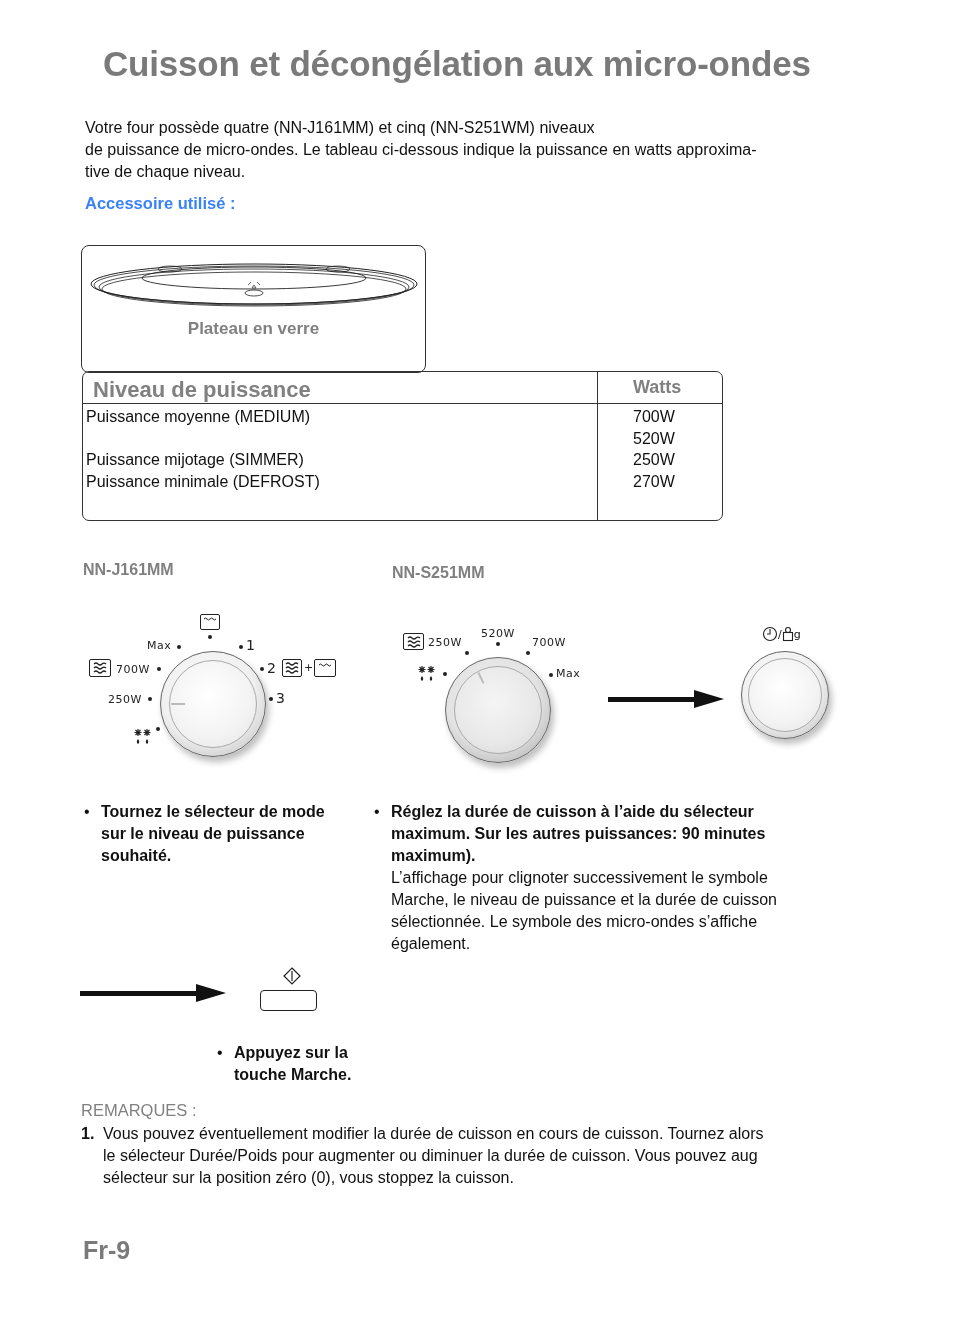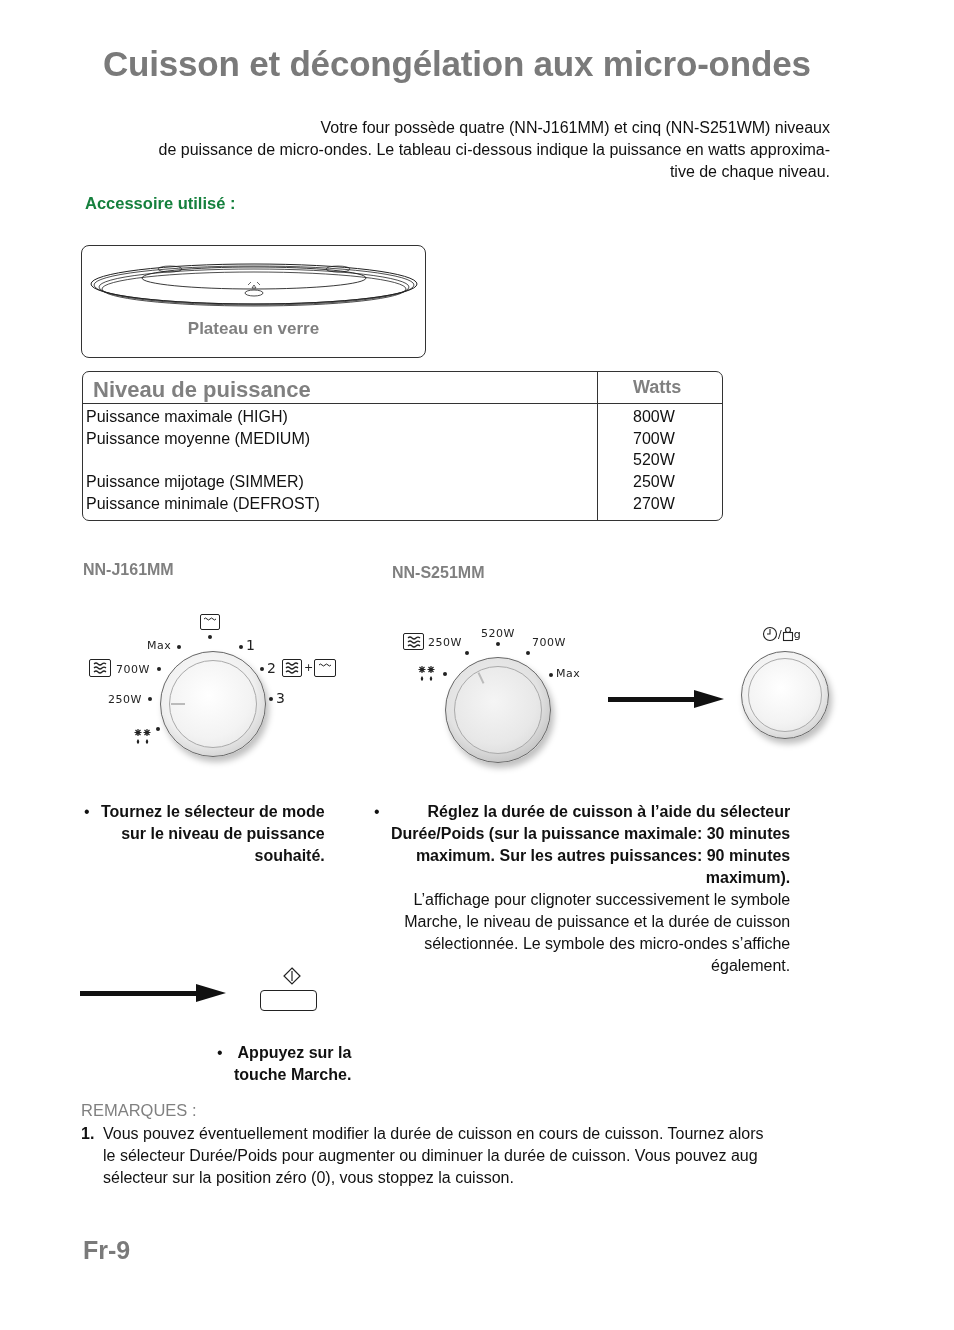--- a/index.html
+++ b/index.html
@@ -1,23 +1,23 @@
 <!DOCTYPE html>
 <html><head>
 <meta charset="utf-8">
 <style>
   html, body { margin: 0; padding: 0; background: #ffffff; }
   body { width: 954px; height: 1330px; position: relative; overflow: hidden;
          font-family: "Liberation Sans", sans-serif; color: #111; }
   .abs { position: absolute; }
   .title { left: 103px; top: 44px; font-size: 35px; font-weight: bold; color: #7a7a7a; letter-spacing: -0.2px; white-space: nowrap; }
   .intro { left: 85px; top: 117px; width: 745px; font-size: 16px; line-height: 22px; color: #111; }
-  .intro span { display: block; white-space: nowrap; text-align: right; }
-  .accessory-label { left: 85px; top: 194px; font-size: 16.5px; font-weight: bold; color: #15803d; }
-  .plate-box { left: 81px; top: 245px; width: 345px; height: 113px; border: 1px solid #333; border-radius: 8px; box-sizing: border-box; }
+  .intro span { display: block; white-space: nowrap; }
+  .accessory-label { left: 85px; top: 194px; font-size: 16.5px; font-weight: bold; color: #3b82f6; }
+  .plate-box { left: 81px; top: 245px; width: 345px; height: 128px; border: 1px solid #333; border-radius: 8px; box-sizing: border-box; }
   .plate-caption { position: absolute; left: 0; right: 0; top: 73px; text-align: center; font-size: 17px; font-weight: bold; color: #808080; }
   .plate-svg { position: absolute; left: 6px; top: 12px; }
 
   .power-table { left: 82px; top: 371px; width: 641px; height: 150px; border: 1px solid #333; border-radius: 7px; box-sizing: border-box; }
   .pt-head { position: absolute; left: 0; right: 0; top: 0; height: 31px; border-bottom: 1px solid #333; }
   .pt-head .c1 { position: absolute; left: 10px; top: 5px; font-size: 22px; font-weight: bold; color: #808080; }
   .pt-head .c2 { position: absolute; left: 550px; top: 5px; font-size: 18px; font-weight: bold; color: #808080; }
   .pt-divider { position: absolute; left: 514px; top: 0; bottom: 0; width: 1px; background: #333; }
   .pt-rows { position: absolute; left: 3px; top: 34px; right: 0; }
   .pt-row { position: relative; height: 21.7px; font-size: 16px; line-height: 21.7px; }
@@ -29,21 +29,21 @@
   .dial-label { font-family: "DejaVu Sans", sans-serif; font-size: 11px; color: #222; letter-spacing: 0.5px; white-space: nowrap; }
   .dial-num { font-family: "DejaVu Sans", sans-serif; font-size: 14px; color: #222; }
   .dot { width: 4px; height: 4px; border-radius: 50%; background: #222; }
   .knob-outer { border-radius: 50%; background: radial-gradient(circle at 45% 40%, #ffffff 0%, #f0f0f0 55%, #cfcfcf 80%, #9a9a9a 100%); box-shadow: 3px 5px 6px rgba(0,0,0,0.25); border: 1px solid #666; box-sizing: border-box; }
   .knob-inner { position: absolute; border-radius: 50%; border: 1px solid #aaa; background: radial-gradient(circle at 45% 40%, #ffffff 0%, #f3f3f3 60%, #e2e2e2 100%); box-sizing: border-box; }
   .icon-box { border: 1.3px solid #222; border-radius: 2px; box-sizing: border-box; background: #fff; }
 
   .step { font-size: 16px; line-height: 22px; }
   .step .b { font-weight: bold; }
   .bullet { position: absolute; left: 0; top: 0; font-size: 13px; }
-  .step-body { position: absolute; text-align: right; }
+  .step-body { position: absolute; }
   .arrow-shaft { height: 5px; background: #111; }
   .arrow-head { width: 0; height: 0; border-top: 9px solid transparent; border-bottom: 9px solid transparent; border-left: 30px solid #111; }
 
   .remarks-label { left: 81px; top: 1101px; font-size: 16.5px; font-weight: normal; color: #808080; }
   .remark-item { left: 81px; top: 1123px; width: 760px; font-size: 16px; line-height: 22px; }
   .remark-num { position: absolute; left: 0; top: 0; font-weight: bold; }
   .remark-text { position: absolute; left: 22px; top: 0; width: 740px; }
   .remark-text span { display: block; white-space: nowrap; }
   .page-num { left: 83px; top: 1236px; font-size: 25px; font-weight: bold; color: #7a7a7a; }
 </style>
@@ -76,24 +76,20 @@
 </div>
 
 <div class="abs power-table">
   <div class="pt-head">
     <div class="c1">Niveau de puissance</div>
     <div class="c2">Watts</div>
   </div>
   <div class="pt-divider"></div>
   <div class="pt-rows">
     <div class="pt-row">
-      <span class="lbl">Puissance maximale (HIGH)</span>
-      <span class="val">800W</span>
-    </div>
-    <div class="pt-row">
       <span class="lbl">Puissance moyenne (MEDIUM)</span>
       <span class="val">700W</span>
     </div>
     <div class="pt-row">
       <span class="val">520W</span>
     </div>
     <div class="pt-row">
       <span class="lbl">Puissance mijotage (SIMMER)</span>
       <span class="val">250W</span>
     </div>
@@ -215,21 +211,20 @@
     <div>Tournez le sélecteur de mode</div>
     <div>sur le niveau de puissance</div>
     <div>souhaité.</div>
   </div>
 </div>
 
 <div class="abs step" style="left:374px; top:801px; width:470px;">
   <span class="bullet" style="font-size:16px;">•</span>
   <div class="step-body" style="left:17px; top:0; white-space:nowrap;">
     <div class="b">Réglez la durée de cuisson à l’aide du sélecteur</div>
-    <div class="b">Durée/Poids (sur la puissance maximale: 30 minutes</div>
     <div class="b">maximum. Sur les autres puissances: 90 minutes</div>
     <div class="b">maximum).</div>
     <div>L’affichage pour clignoter successivement le symbole</div>
     <div>Marche, le niveau de puissance et la durée de cuisson</div>
     <div>sélectionnée. Le symbole des micro-ondes s’affiche</div>
     <div>également.</div>
   </div>
 </div>
 
 <div class="abs arrow-shaft" style="left:80px; top:991px; width:118px;"></div>

